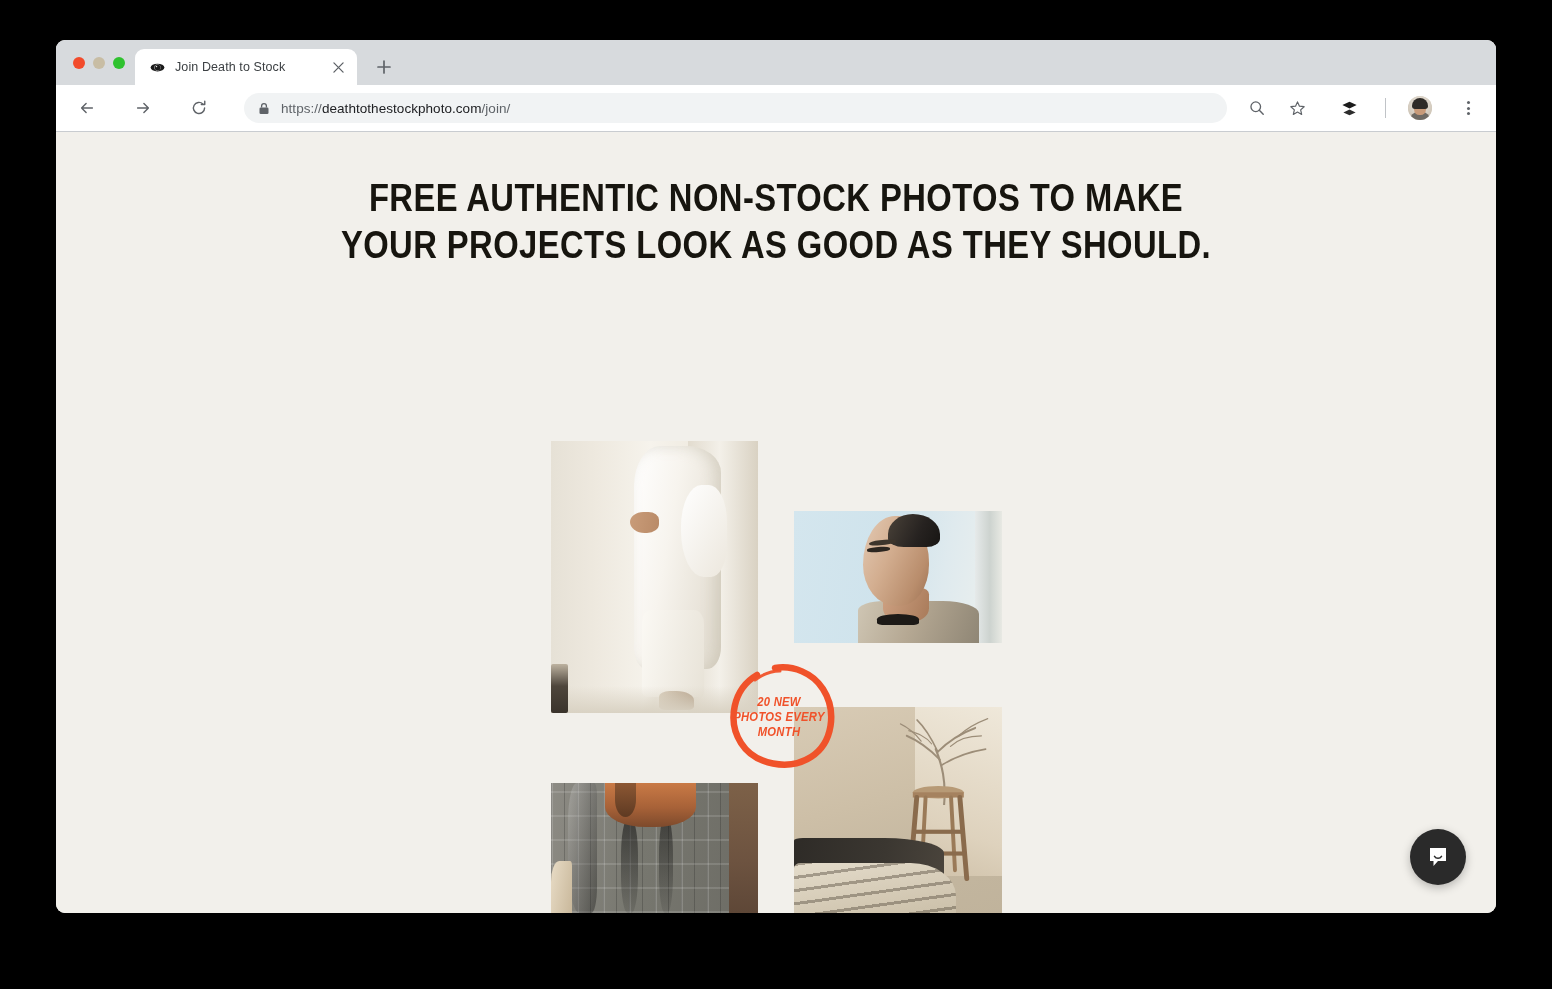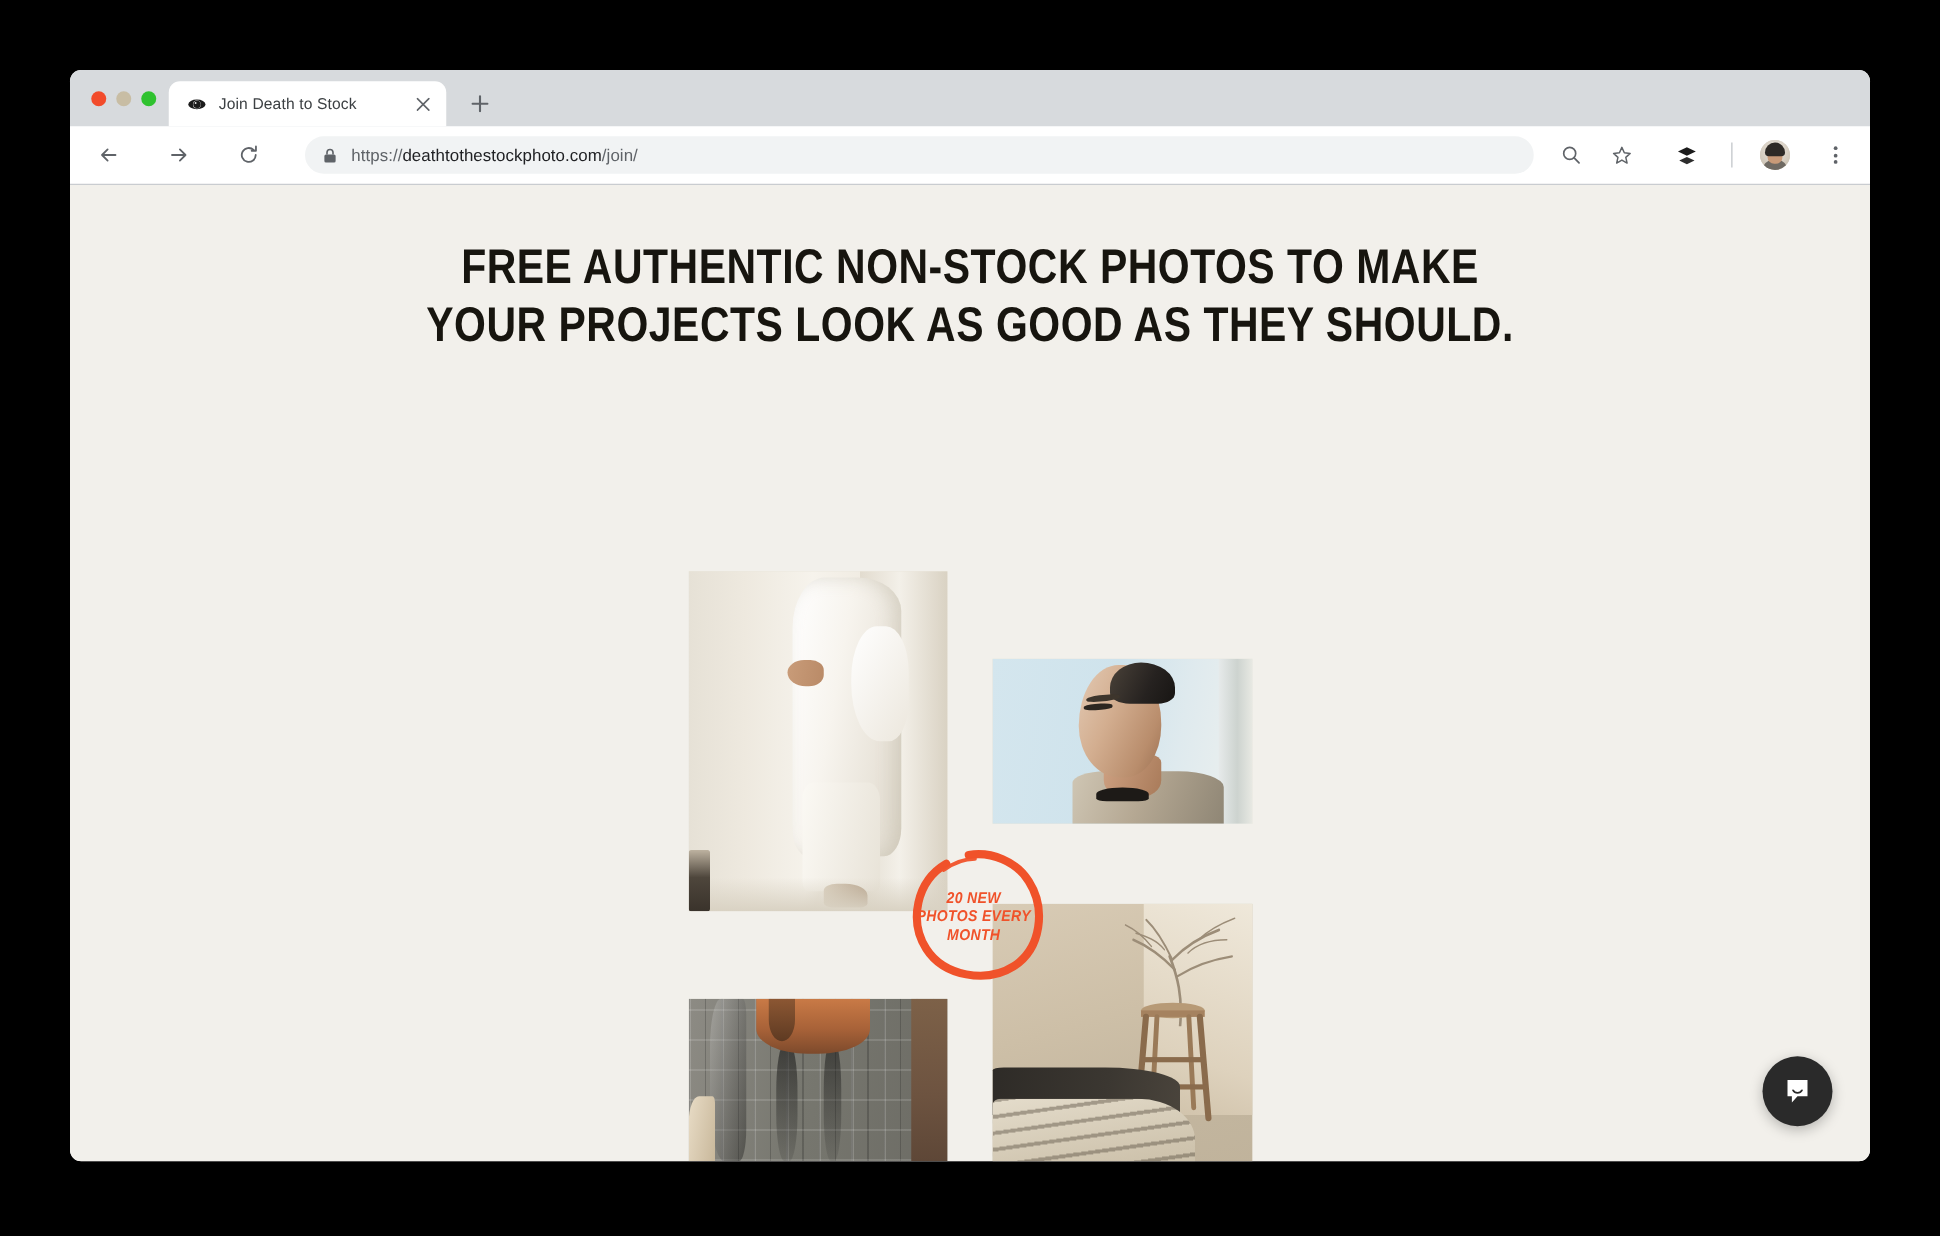--- a/index.html
+++ b/index.html
@@ -17,21 +17,20 @@
   .browser-window {
     position: absolute;
     left: 56px;
     top: 40px;
     width: 1440px;
     height: 873px;
     border-radius: 9px;
     overflow: hidden;
     background: #ffffff;
     box-shadow: 0 10px 40px rgba(0,0,0,0.35);
-    margin-top: 16px;
   }
 
   
   .tab-strip {
     position: relative;
     height: 45px;
     background: #d7dadd;
     display: flex;
     align-items: flex-end;
   }

